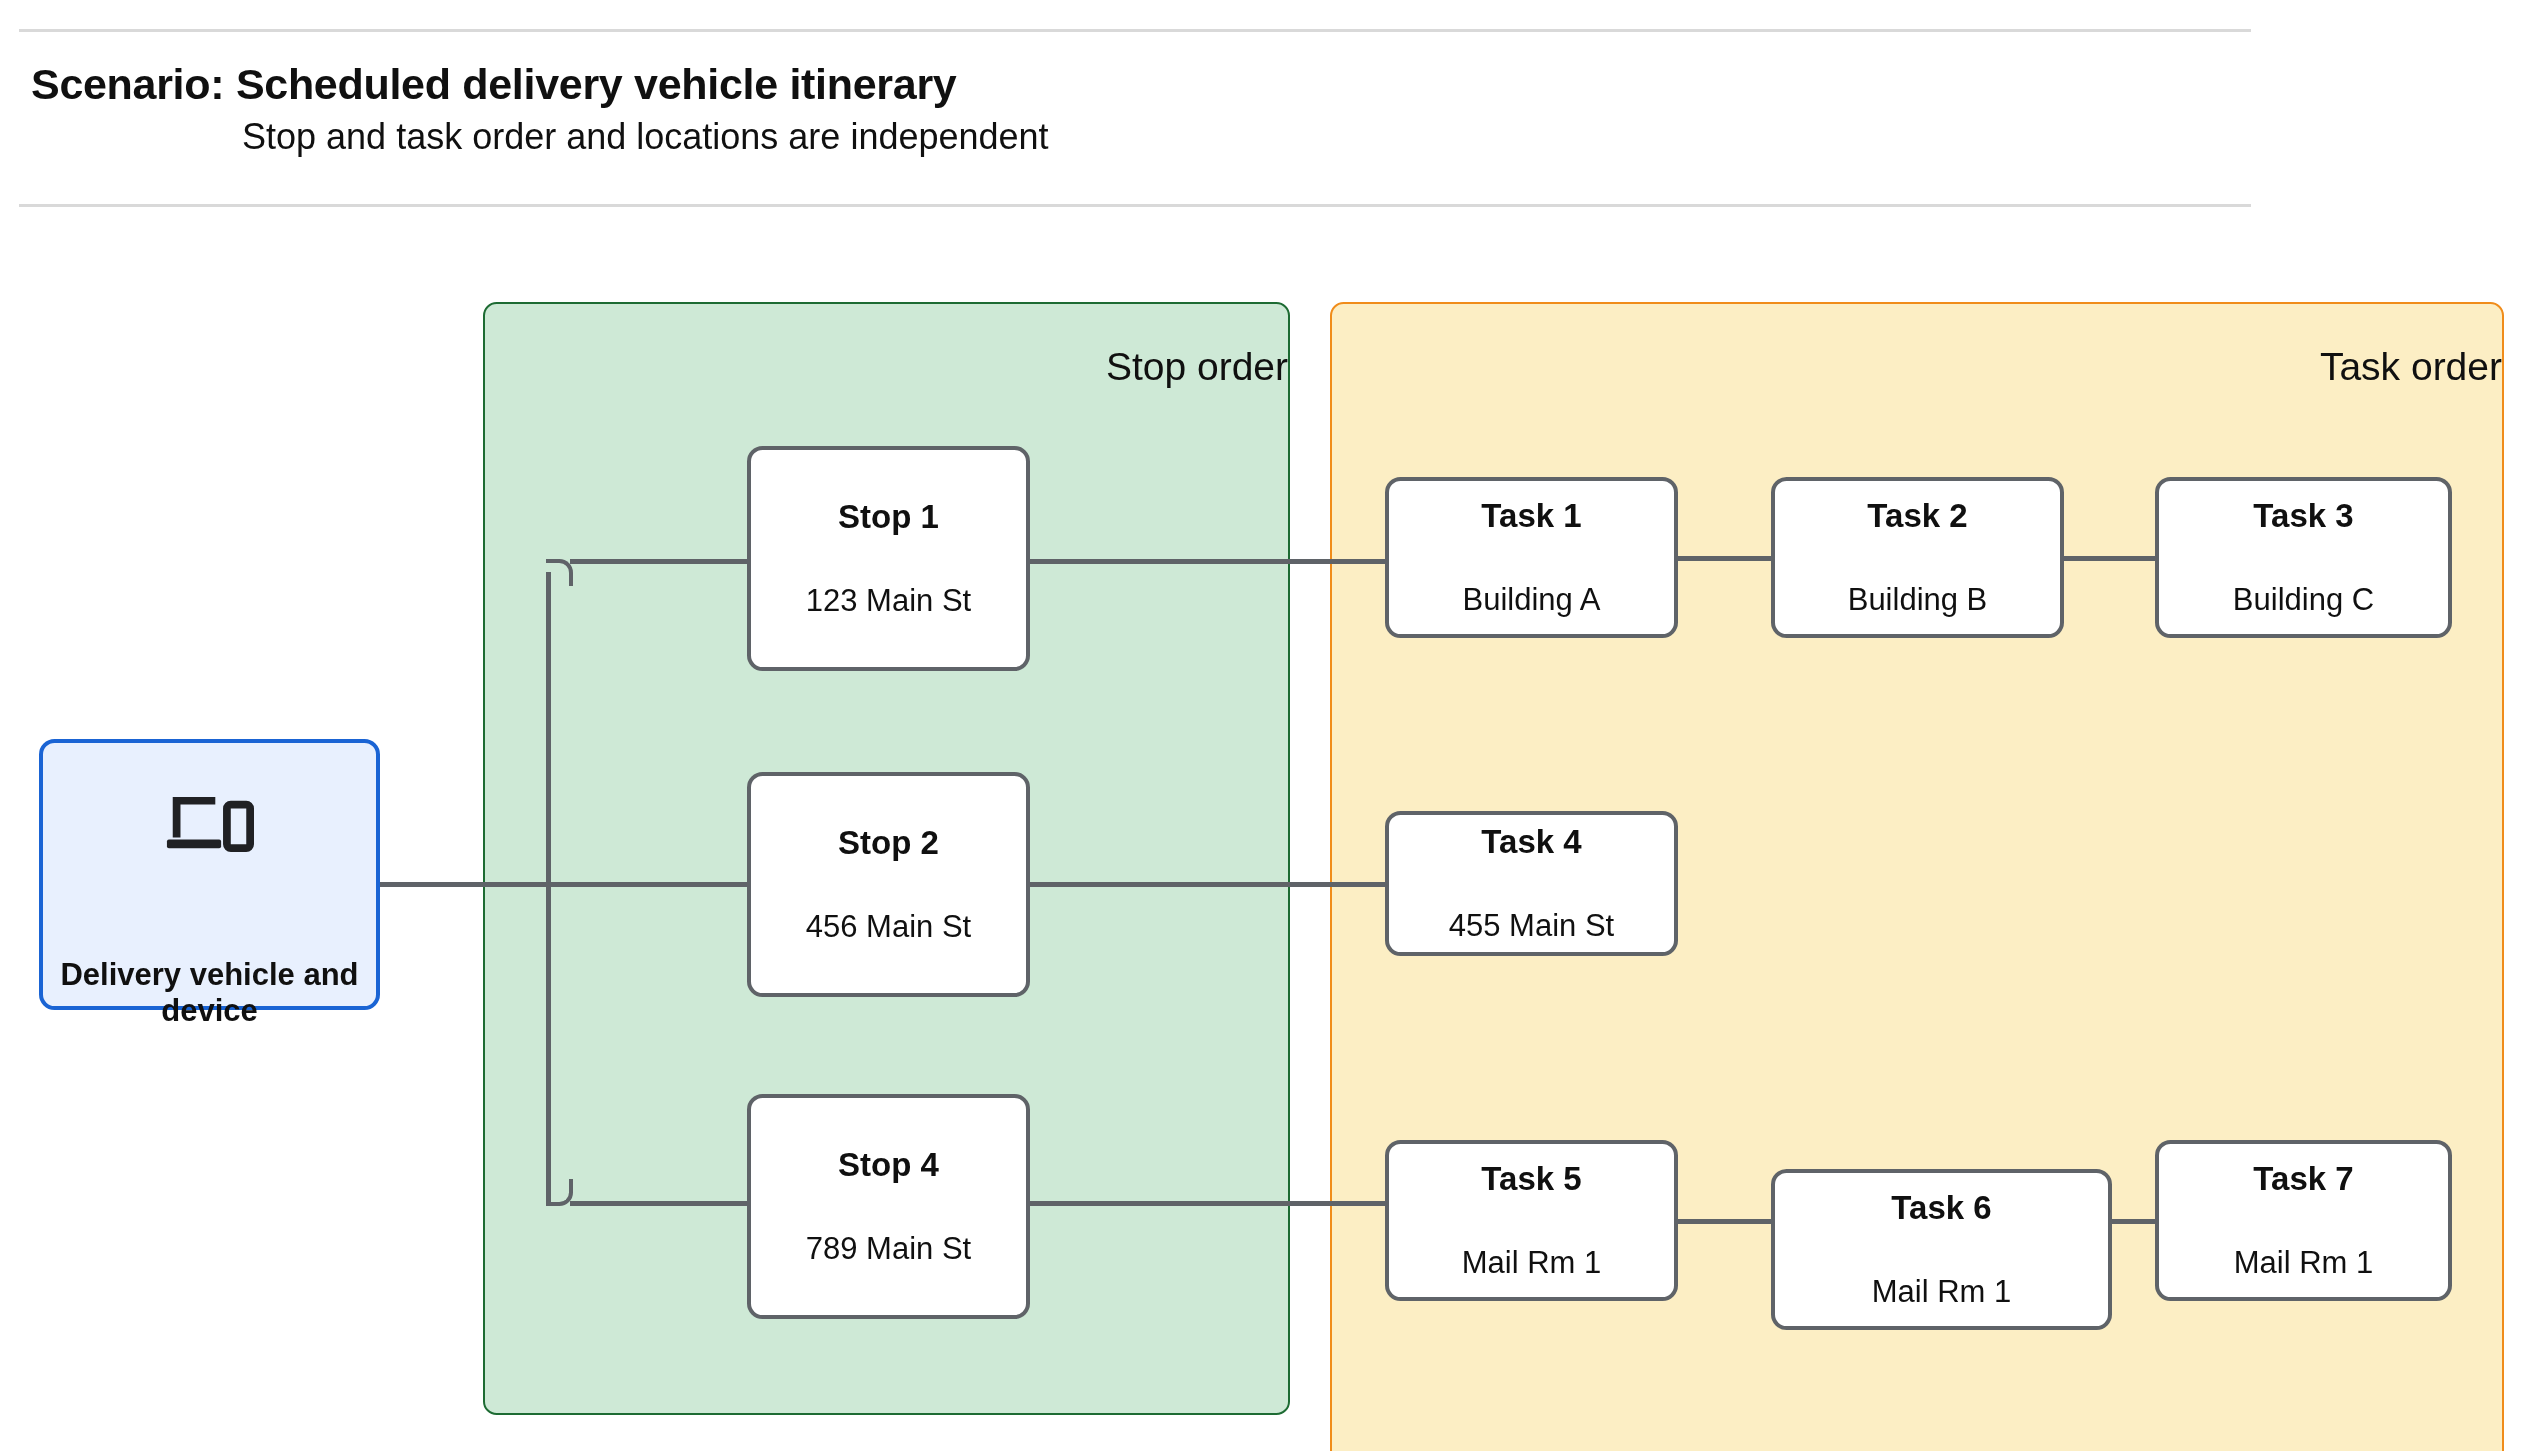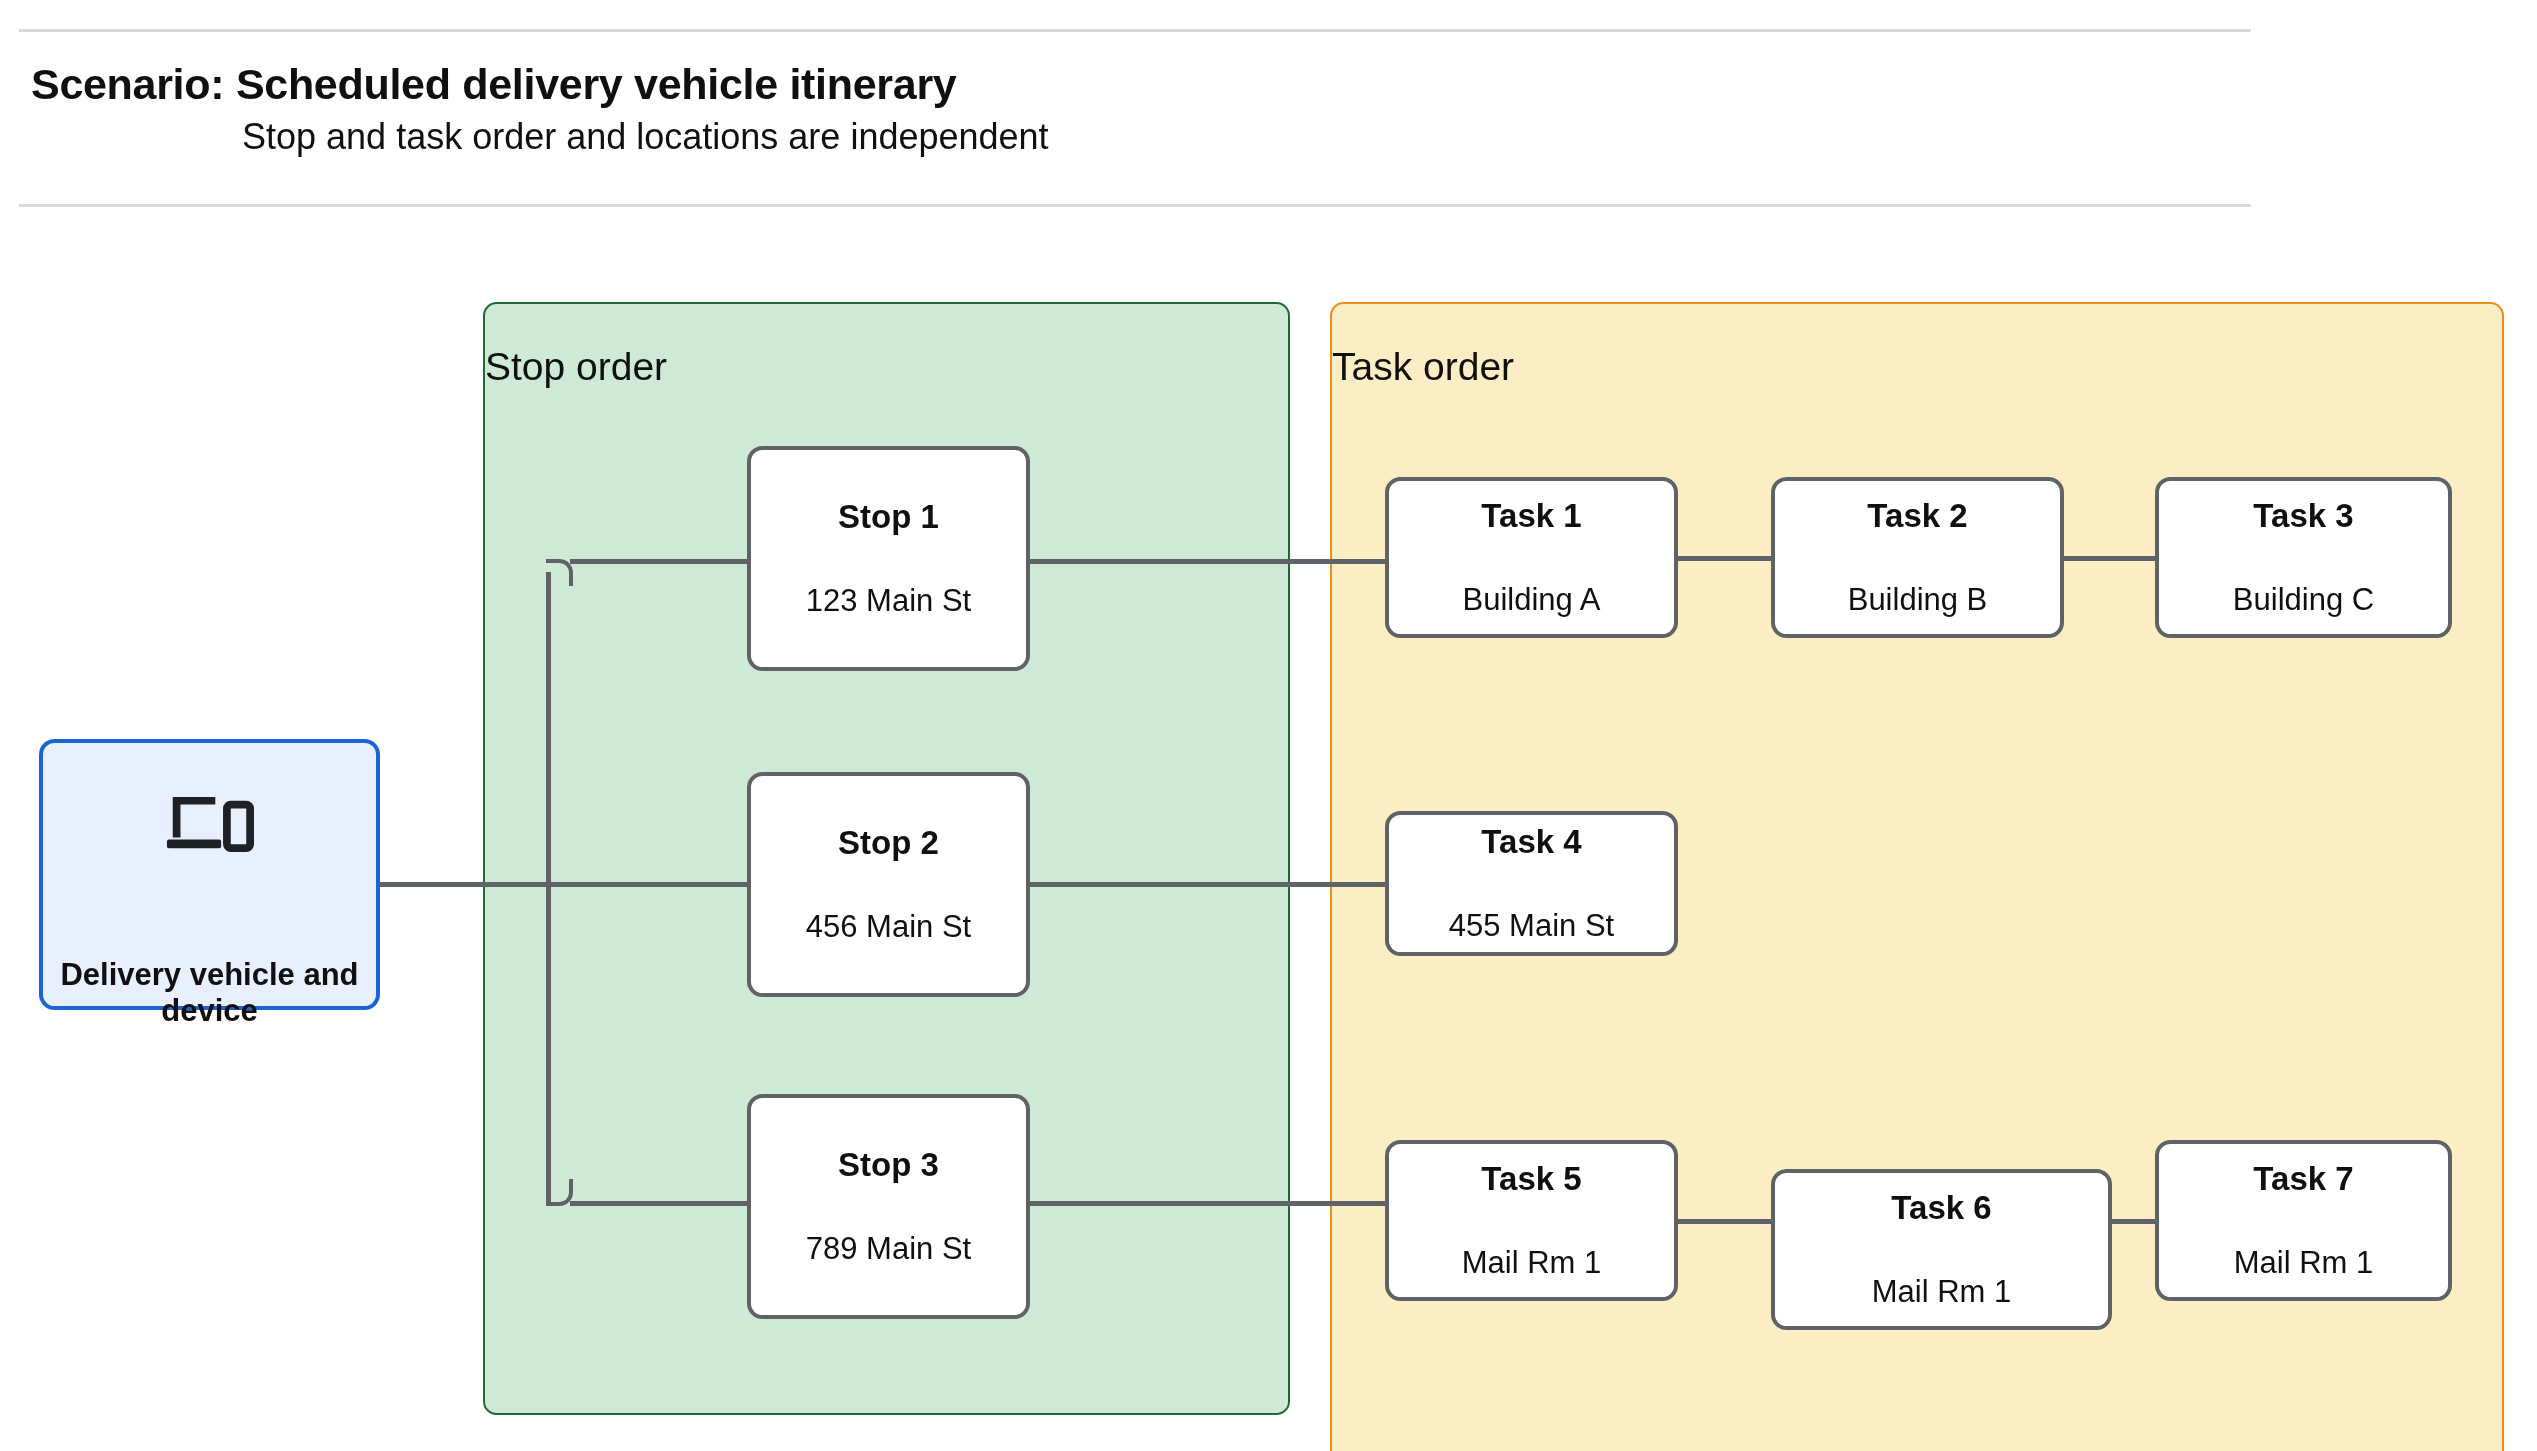--- a/index.html
+++ b/index.html
@@ -70,21 +70,21 @@
     width: 1174px;
     height: 1340px;
     background: #fceec4;
     border: 2.9px solid #f08c1a;
   }
   .panel-title {
     position: absolute;
     left: 0;
     right: 0;
     top: 41px;
-    text-align: left;
+    text-align: right;
     font-size: 39px;
     font-weight: normal;
     color: #101010;
   }
 
   
   .line {
     position: absolute;
     background: #5f6368;
   }
@@ -235,21 +235,21 @@
 
   <div class="node stop-node" id="node-stop-1">
     <div class="node-title">Stop 1</div>
     <div class="node-sub">123 Main St</div>
   </div>
   <div class="node stop-node" id="node-stop-2">
     <div class="node-title">Stop 2</div>
     <div class="node-sub">456 Main St</div>
   </div>
   <div class="node stop-node" id="node-stop-3">
-    <div class="node-title">Stop 3</div>
+    <div class="node-title">Stop 4</div>
     <div class="node-sub">789 Main St</div>
   </div>
 
   <div class="node task-node" id="node-task-1">
     <div class="node-title">Task 1</div>
     <div class="node-sub">Building A</div>
   </div>
   <div class="node task-node" id="node-task-2">
     <div class="node-title">Task 2</div>
     <div class="node-sub">Building B</div>

